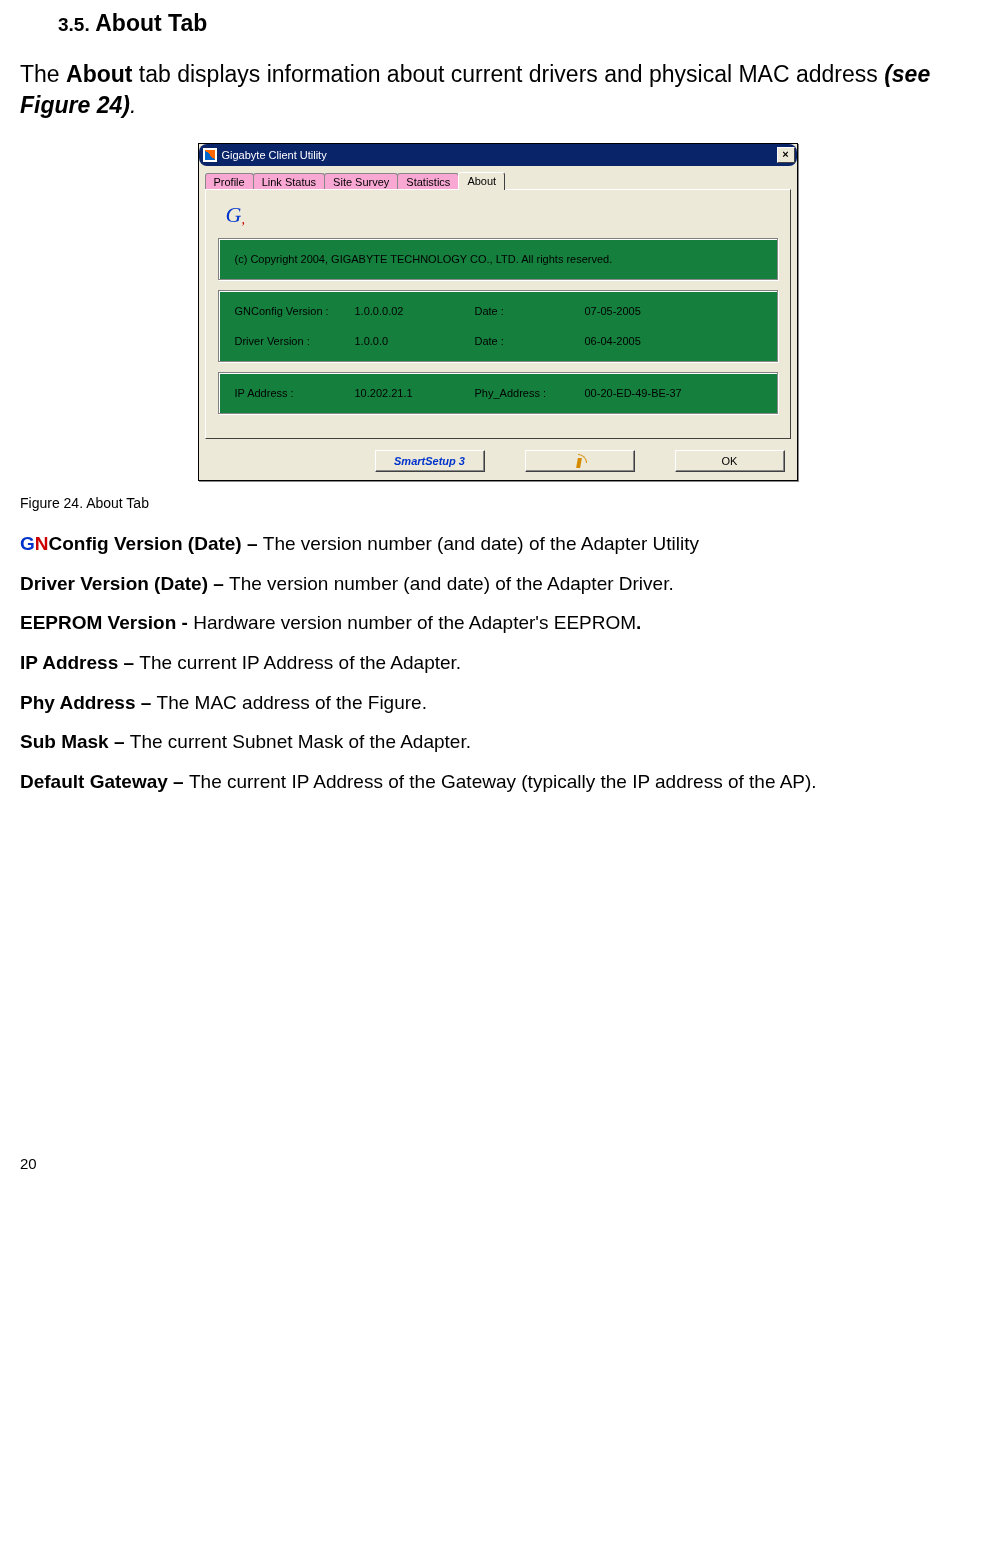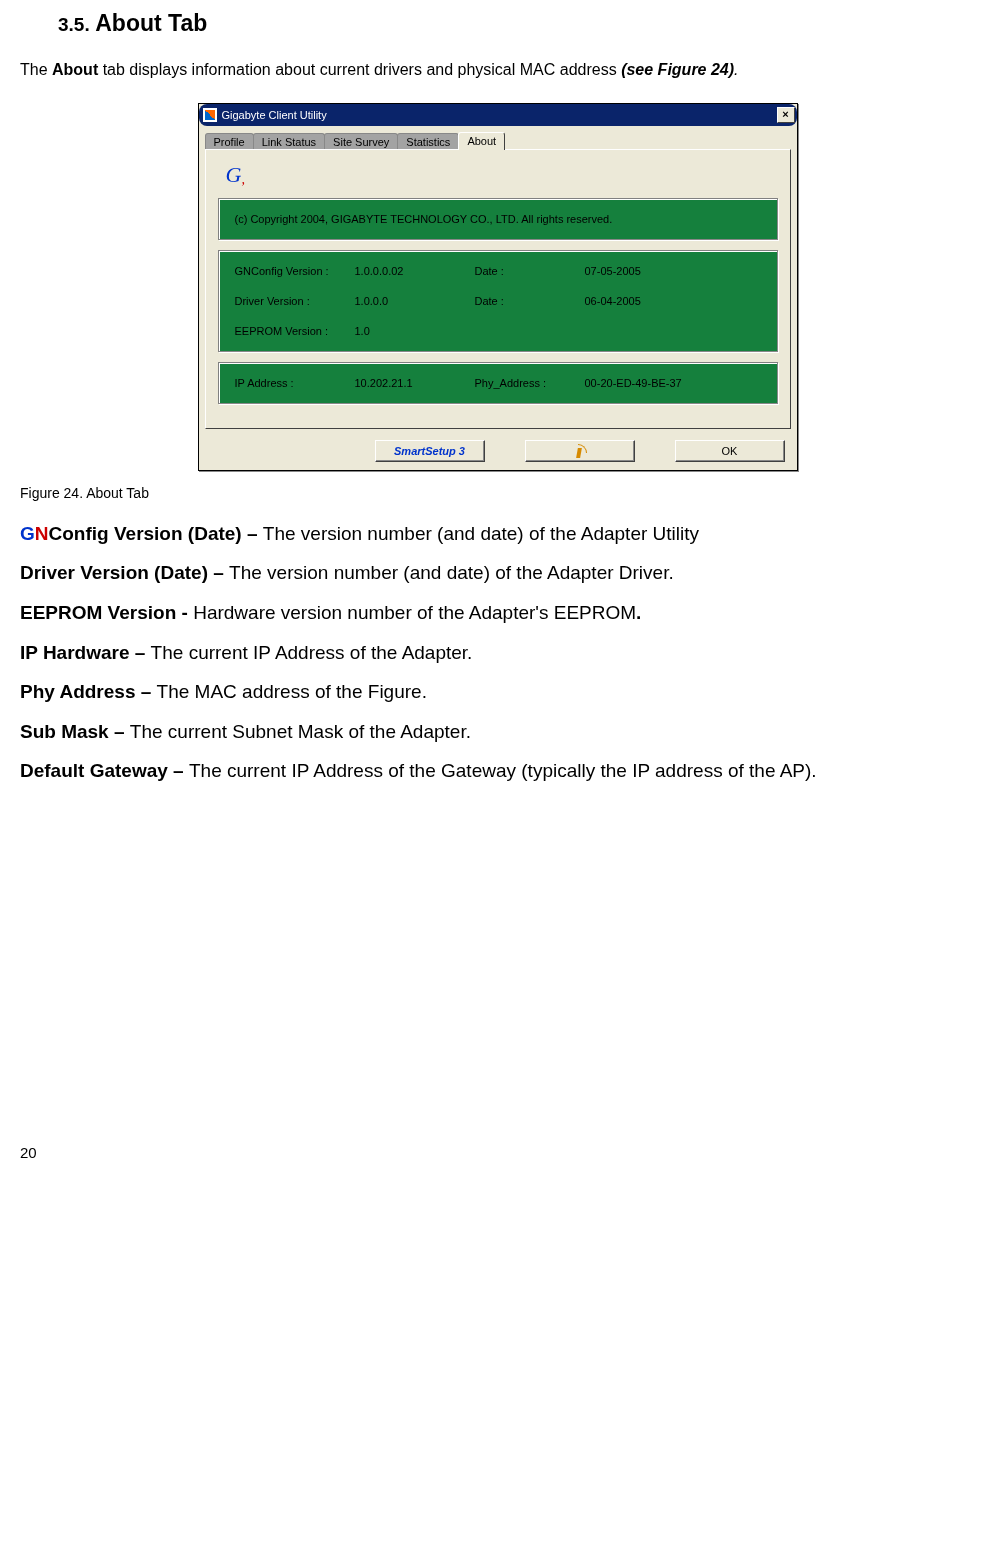--- a/index.html
+++ b/index.html
@@ -11,21 +11,21 @@
     color: #000;
     width: 995px;
   }
   .section-heading {
     font-size: 23px;
     font-weight: bold;
     margin: 0 0 22px 0;
   }
   .section-heading .num { font-size: 19px; margin-left: 38px; }
   .intro-para {
-    font-size: 16px;
+    font-size: 23px;
     line-height: 1.35;
     margin: 0 0 22px 0;
   }
   .bold { font-weight: bold; }
   .italic-bold { font-style: italic; font-weight: bold; }
   .italic { font-style: italic; }
   .figure-wrap { text-align: center; margin-bottom: 8px; }
   .caption {
     text-align: left;
     font-size: 14px;
@@ -95,21 +95,21 @@
     align-items: flex-end;
     padding: 6px 6px 0 6px;
     gap: 0;
     background:#ece9d8;
   }
   .tab {
     padding: 2px 8px;
     border: 1px solid #888;
     border-bottom: none;
     border-radius: 3px 3px 0 0;
-    background: #a3a3a3;
+    background: #f9a8d4;
     font-size: 11px;
     margin-right: -1px;
     position: relative;
   }
   .tab.active {
     background: #ece9d8;
     border-color:#fff #404040 #ece9d8 #fff;
     z-index: 2;
     padding-bottom:3px;
   }
@@ -231,26 +231,20 @@
           <span>1.0.0.0.02</span>
           <span>Date :</span>
           <span>07-05-2005</span>
         </div>
         <div class="row">
           <span>Driver Version :</span>
           <span>1.0.0.0</span>
           <span>Date :</span>
           <span>06-04-2005</span>
         </div>
-        <div class="row">
-          <span>EEPROM Version :</span>
-          <span>1.0</span>
-          <span></span>
-          <span></span>
-        </div>
       </div>
       <div class="groupbox">
         <div class="row">
           <span>IP Address :</span>
           <span>10.202.21.1</span>
           <span>Phy_Address :</span>
           <span>00-20-ED-49-BE-37</span>
         </div>
       </div>
     </div>
@@ -273,21 +267,21 @@
 <p class="desc-line">
   <span class="bold blue">G</span><span class="bold red">N</span><span class="bold">Config Version (Date) – </span><span>The version number (and date) of the Adapter Utility</span>
 </p>
 <p class="desc-line">
   <span class="bold">Driver Version (Date) – </span><span>The version number (and date) of the Adapter Driver.</span>
 </p>
 <p class="desc-line">
   <span class="bold">EEPROM Version - </span><span>Hardware version number of the Adapter's EEPROM</span><span class="bold">.</span>
 </p>
 <p class="desc-line">
-  <span class="bold">IP Hardware – </span><span>The current IP Address of the Adapter.</span>
+  <span class="bold">IP Address – </span><span>The current IP Address of the Adapter.</span>
 </p>
 <p class="desc-line">
   <span class="bold">Phy Address – </span><span>The MAC address of the Figure.</span>
 </p>
 <p class="desc-line">
   <span class="bold">Sub Mask – </span><span>The current Subnet Mask of the Adapter.</span>
 </p>
 <p class="desc-line">
   <span class="bold">Default Gateway – </span><span>The current IP Address of the Gateway (typically the IP address of the AP).</span>
 </p>

